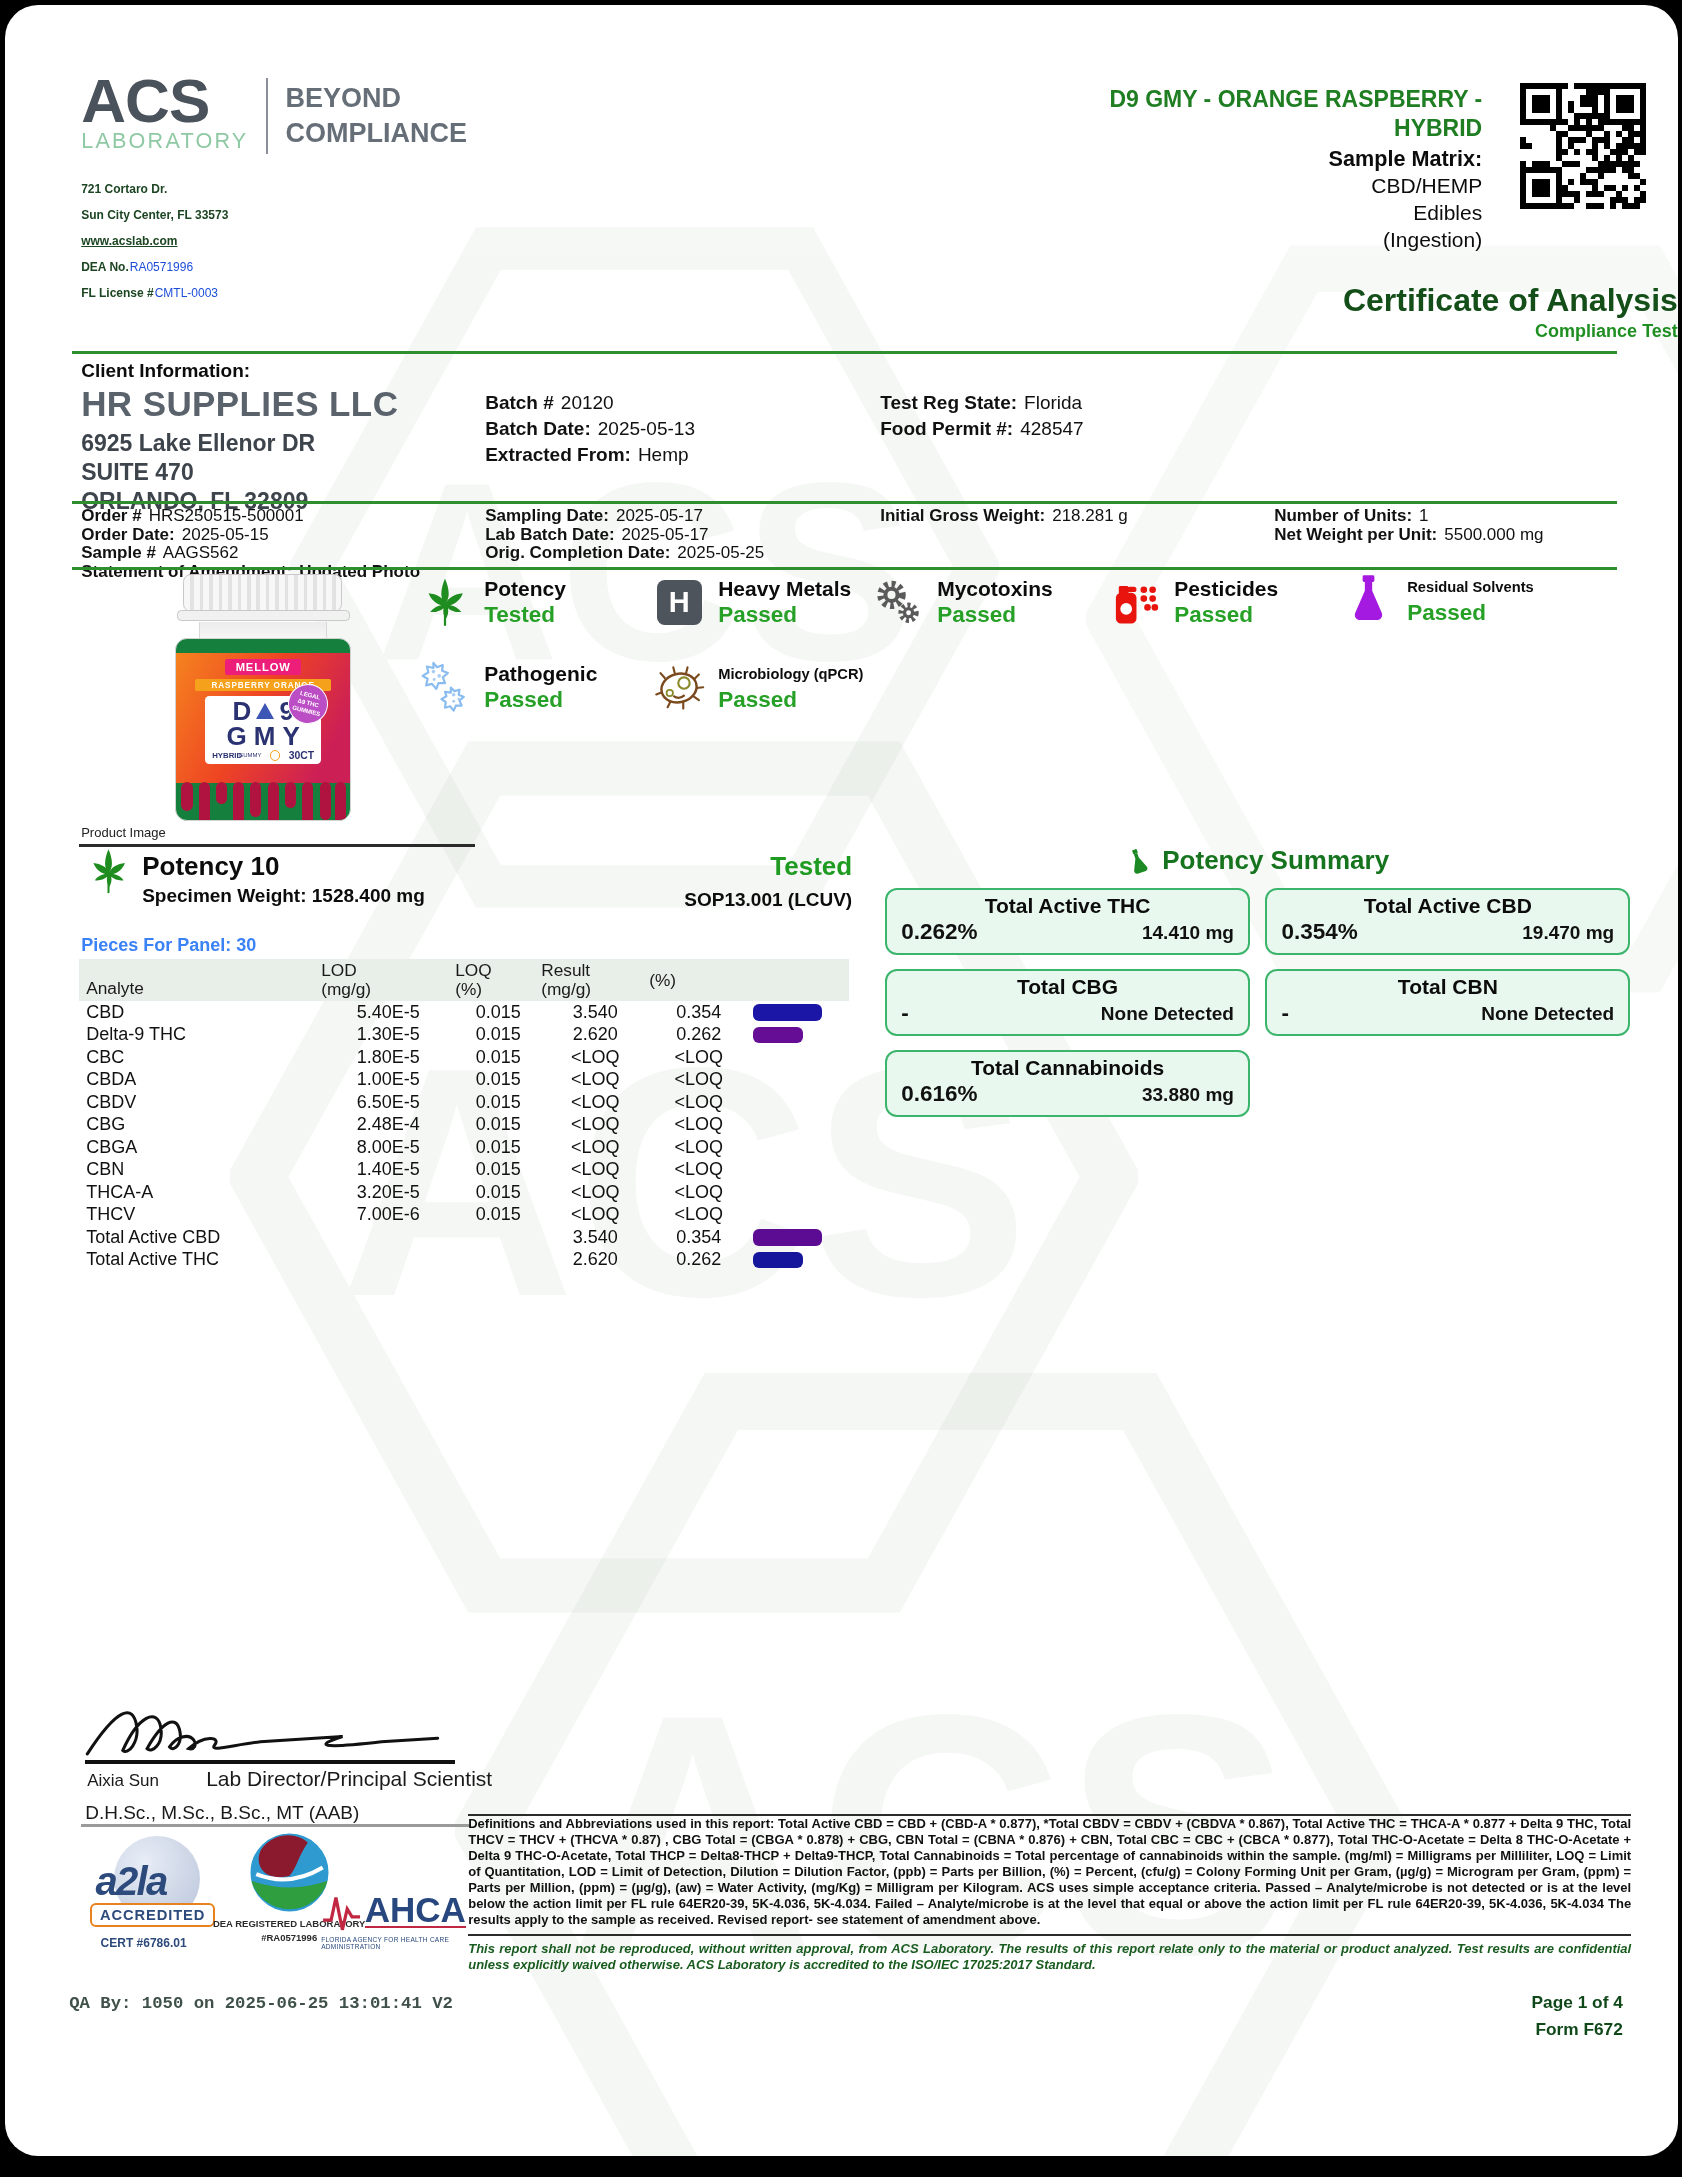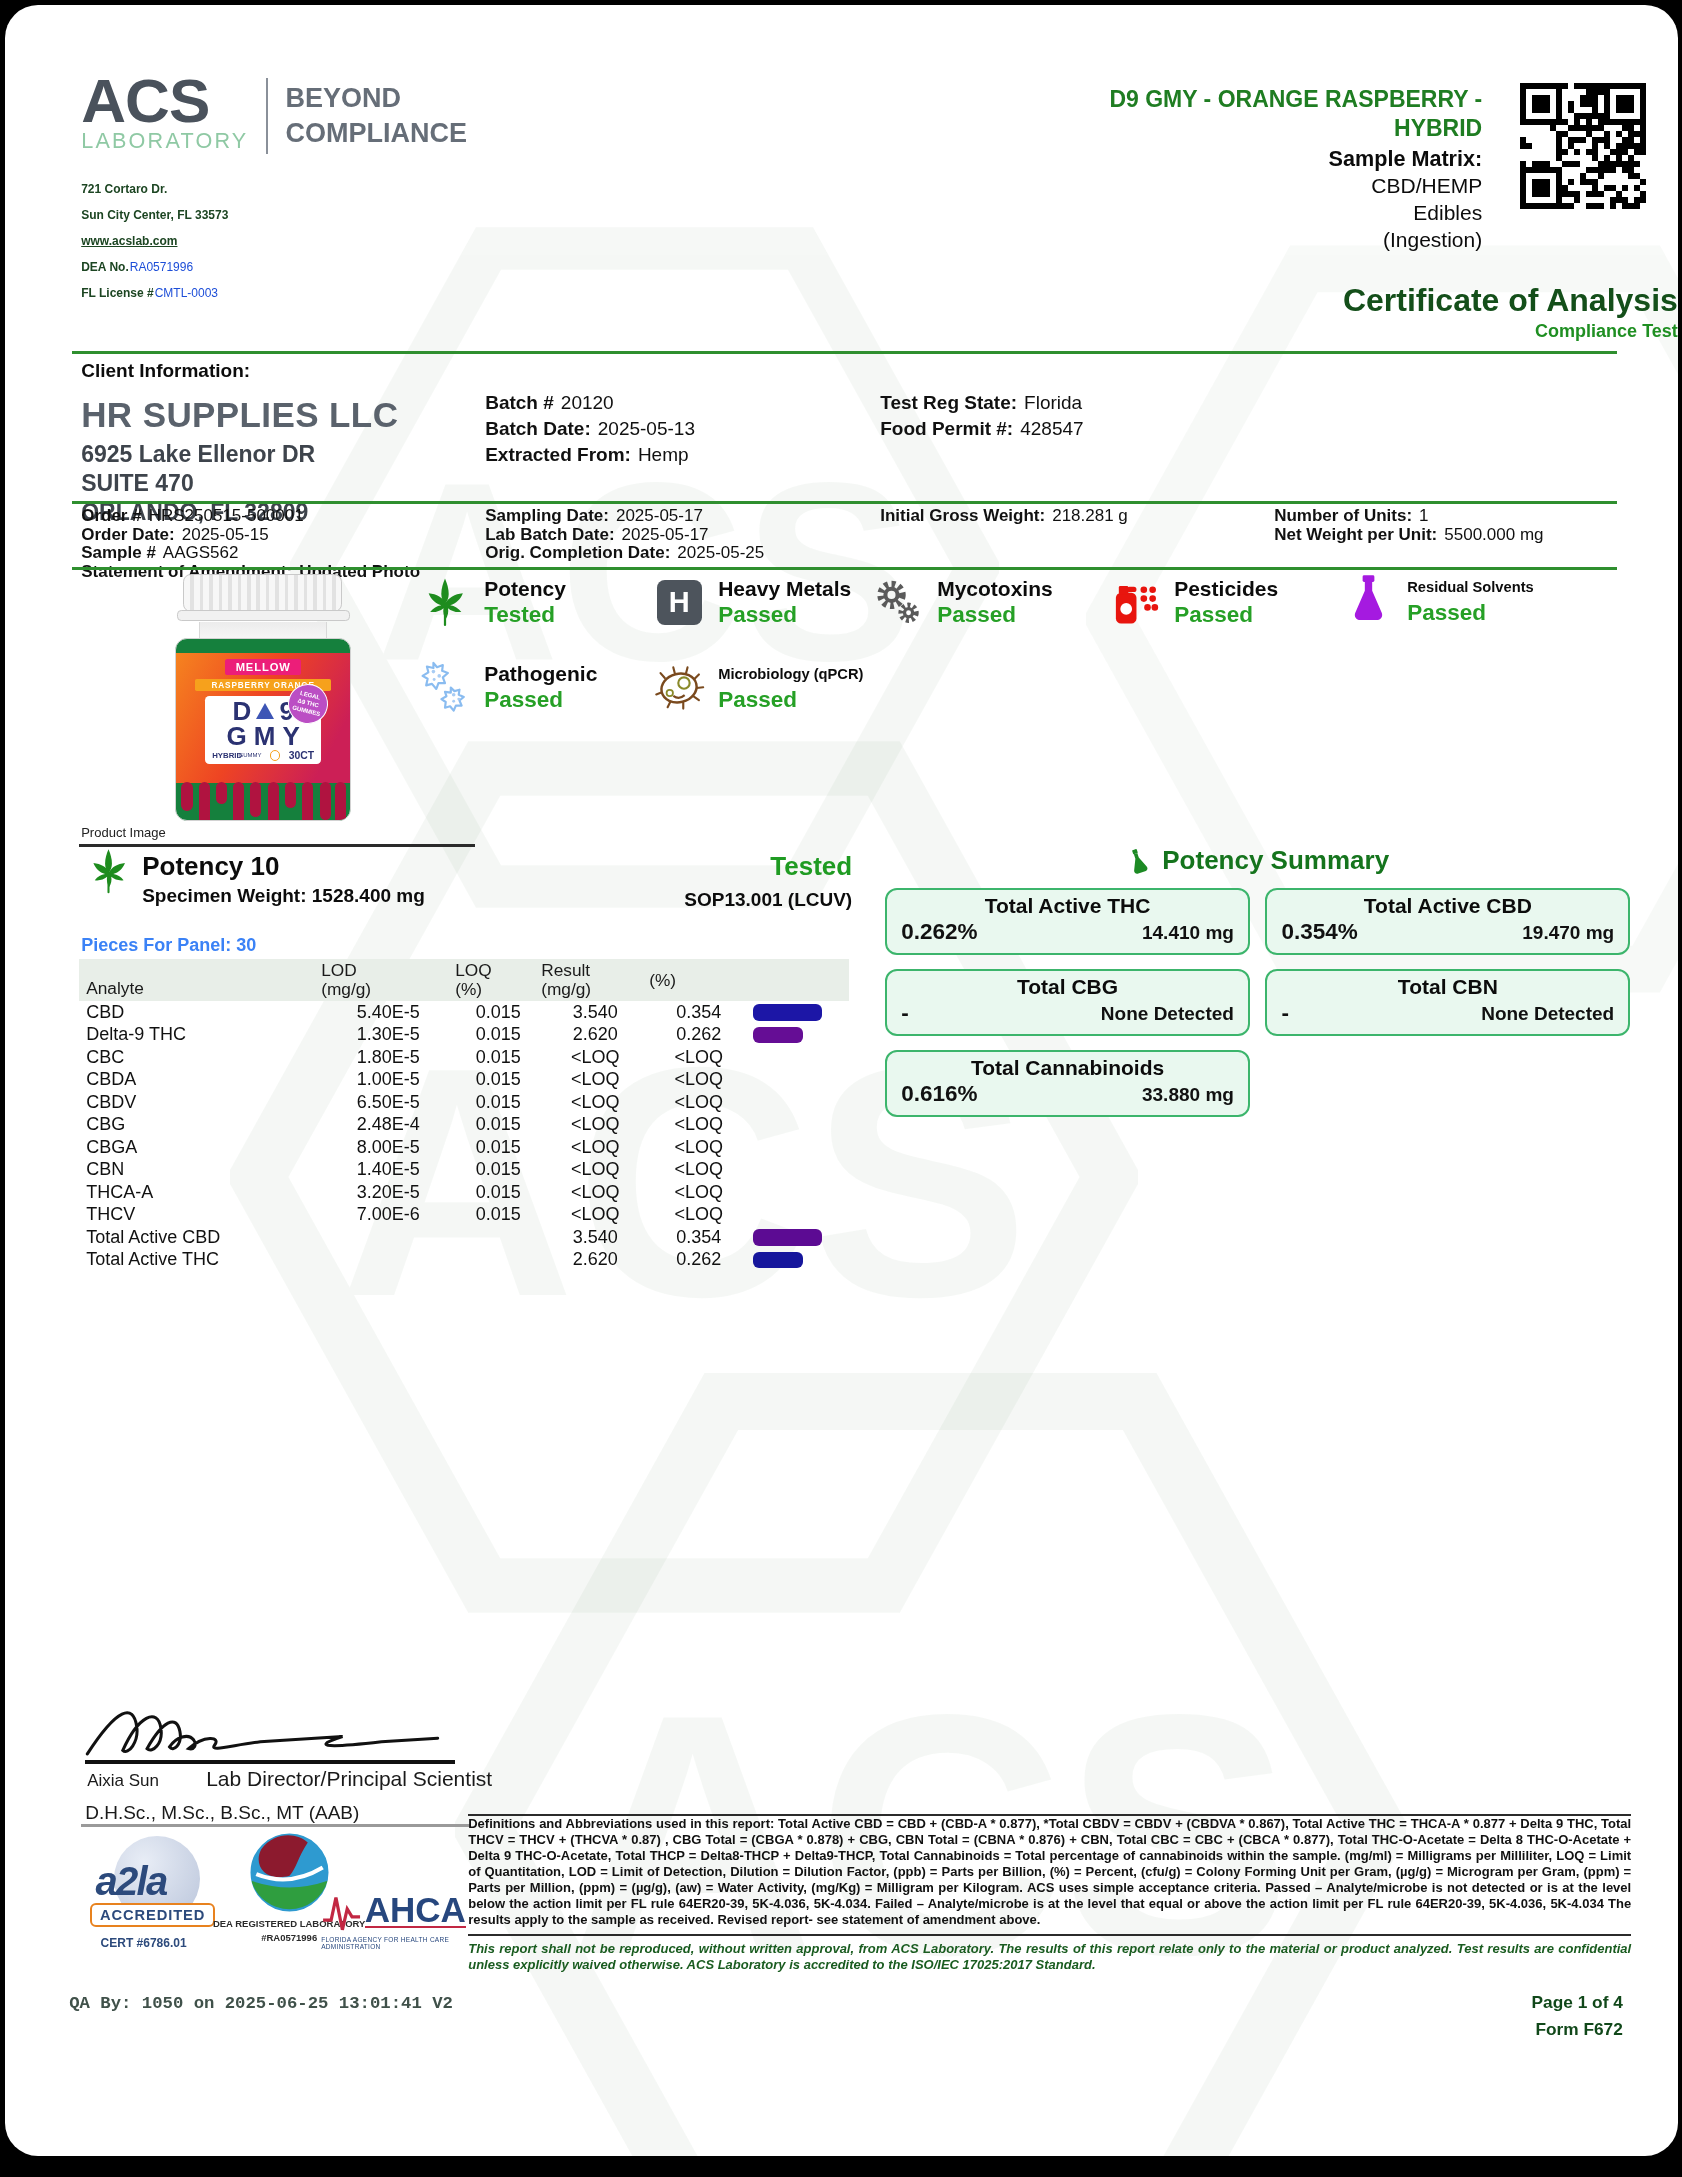--- a/index.html
+++ b/index.html
@@ -28,21 +28,21 @@
   #qr-box{left:1515px;top:78px;width:126px;height:126px;background:#fff}
 
   
   #title{left:0;right:0;top:277px;text-align:right}
   .title-main{font-size:32px;font-weight:bold;color:#144f1a}
   .title-sub{font-size:18px;font-weight:bold;color:#1f8f22;margin-top:1.7px}
 
   
   .heading-sm{font-size:19px;font-weight:bold;color:#0c0c0c}
   #client-col{left:76px;top:355px}
-  .client-name{font-size:35px;font-weight:bold;color:#5a626c;letter-spacing:0.4px;margin-top:13px}
+  .client-name{font-size:35px;font-weight:bold;color:#5a626c;letter-spacing:0.4px;margin-top:2px}
   .client-addr{font-size:23px;font-weight:bold;color:#3e444c;line-height:29px;margin-top:5.2px}
   .info-col{position:absolute}
   .fs22 .info-line{font-size:19px;line-height:26px;white-space:nowrap}
   .fs20 .info-line{font-size:17px;line-height:18.6px;white-space:nowrap}
   .info-line .lbl{font-weight:bold;margin-right:7px}
   .info-line .val.b{font-weight:bold}
   #col-batch{left:480px;top:385px}
   #col-reg{left:875px;top:385px}
   #col-order1{left:76px;top:502px}
   #col-order2{left:480px;top:502px}

